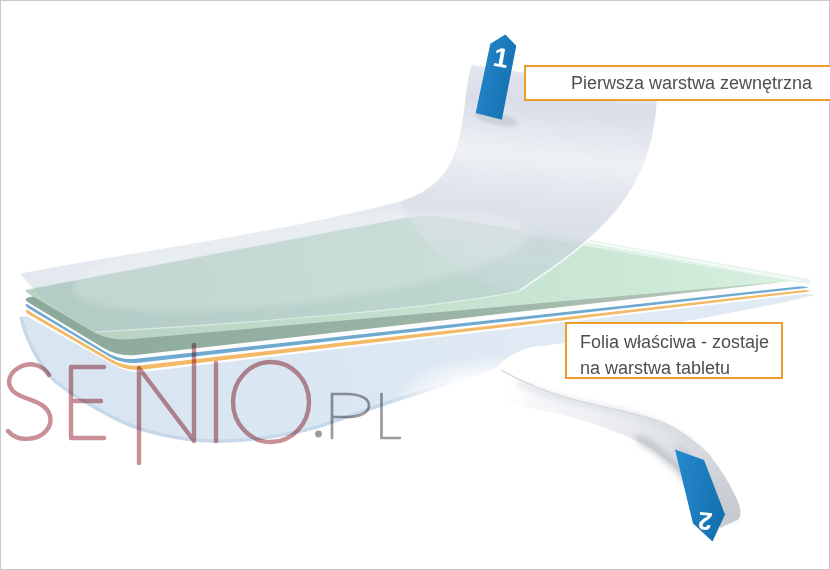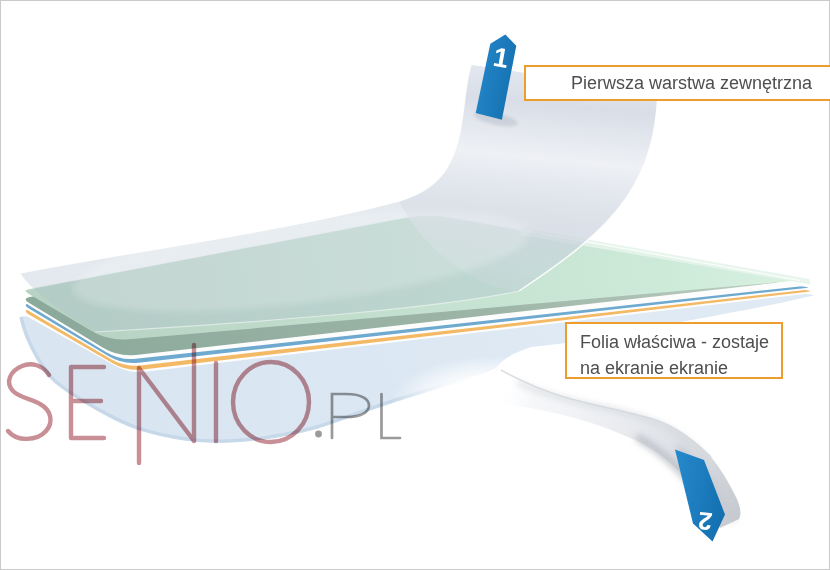--- a/index.html
+++ b/index.html
@@ -201,17 +201,17 @@
     </g>
   </g>
 </svg>
 
 <div class="callout center" id="label-1">
   <span>Pierwsza warstwa zewnętrzna</span>
 </div>
 
 <div class="callout" id="label-2">
   <div>Folia właściwa - zostaje</div>
-  <div>na ekranie ekranie</div>
+  <div>na warstwa tabletu</div>
 </div>
 
 
 </div>
 
 </body></html>

